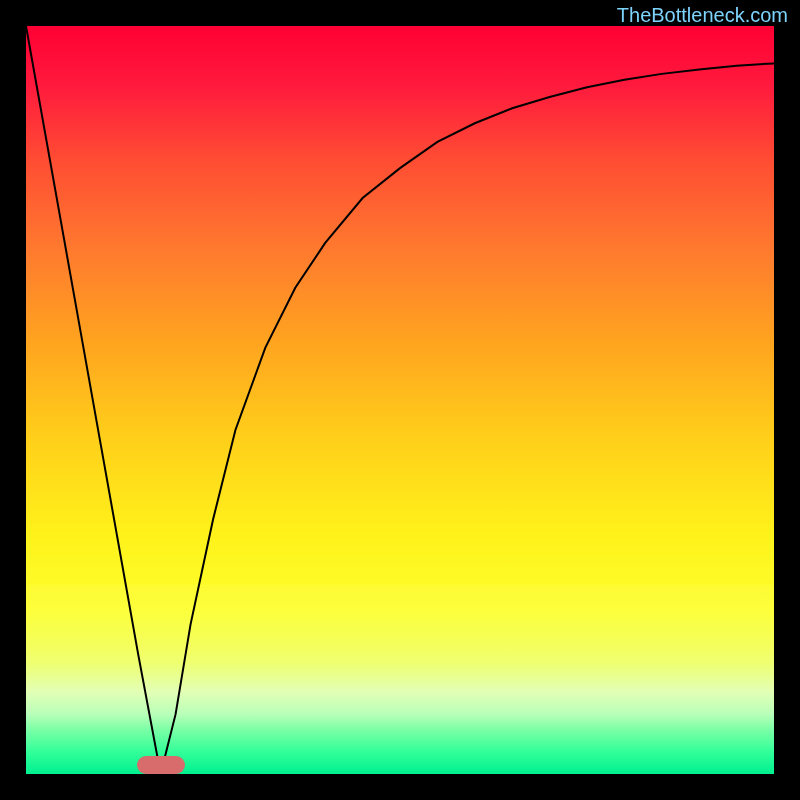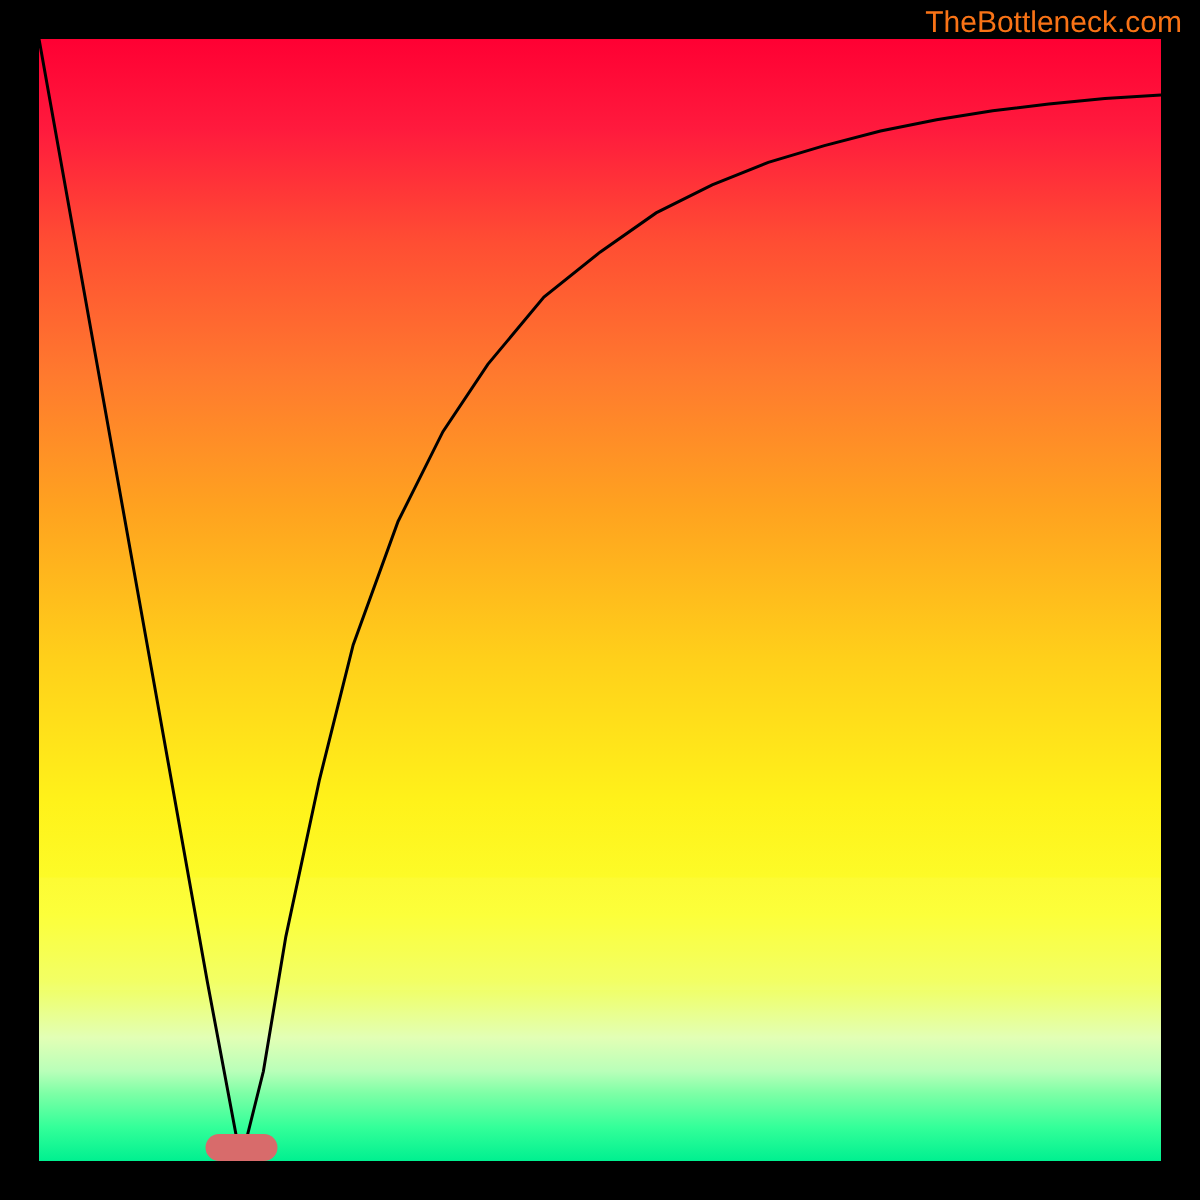--- a/index.html
+++ b/index.html
@@ -14,21 +14,21 @@
   .outer {
     width: 800px;
     height: 800px;
     background: #000;
     position: relative;
   }
   .attribution {
     position: absolute;
     top: 4px;
     right: 12px;
-    color: #f97316;
+    color: #7dd3fc;
     font-size: 20px;
     z-index: 10;
   }
   .plot-area {
     position: absolute;
     left: 26px;
     top: 26px;
     width: 748px;
     height: 748px;
     overflow: hidden;

